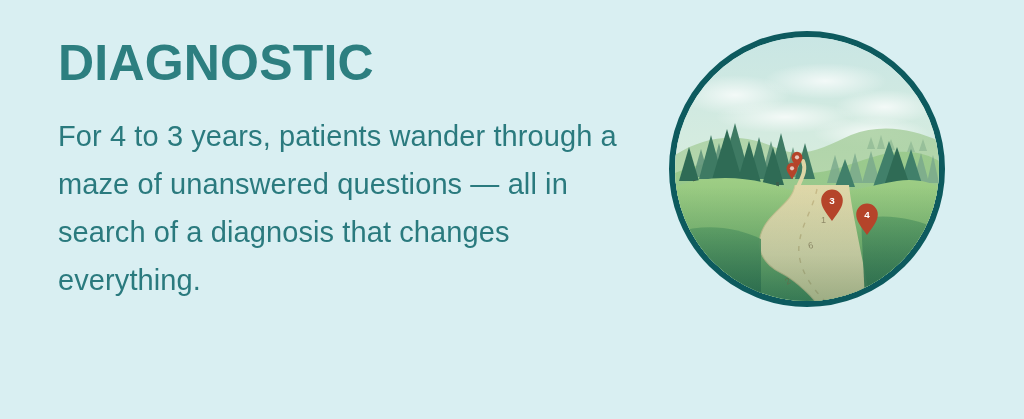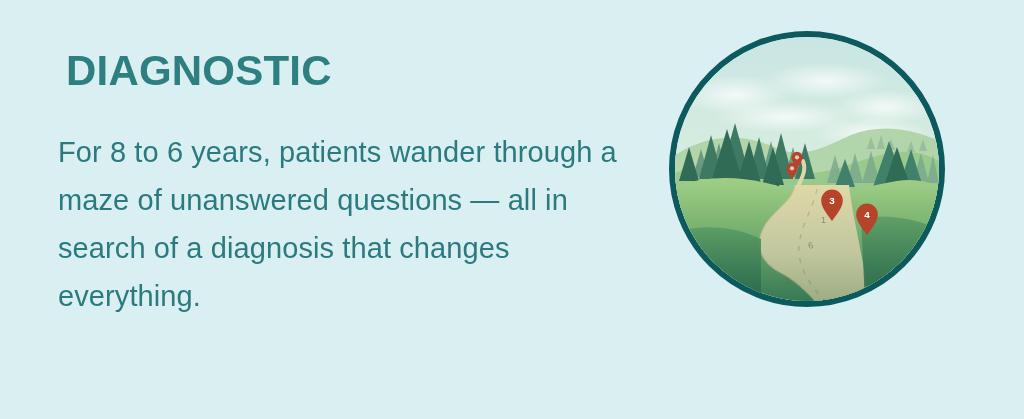--- a/index.html
+++ b/index.html
@@ -23,24 +23,24 @@
 
   
   .text-block {
     position: absolute;
     left: 58px;
     top: 36px;
     width: 580px;
   }
 
   .headline {
-    margin: 8px;
+    margin: 0;
     font-family: "Liberation Sans", sans-serif;
     font-weight: 700;
-    font-size: 42px;
+    font-size: 50px;
     line-height: 54px;
     letter-spacing: 0.2px;
     color: #2d7f80;
     text-transform: uppercase;
   }
   .headline .hl-line {
     display: block;
   }
 
   .subcopy {
@@ -86,21 +86,21 @@
 <body>
 
 <div class="banner">
 
   <div class="text-block">
 
     <h1 class="headline">
       <span class="hl-line">DIAGNOSTIC</span>
     </h1>
 
-    <p class="subcopy">For 8 to 6 years, patients wander through a maze of unanswered questions — all in search of a diagnosis that changes everything.</p>
+    <p class="subcopy">For 4 to 3 years, patients wander through a maze of unanswered questions — all in search of a diagnosis that changes everything.</p>
 
   </div>
 
   <div class="illustration">
     <div class="illustration-inner">
 
       <svg class="scene-svg" viewBox="0 0 264 264" preserveAspectRatio="xMidYMid slice">
         <defs>
           <linearGradient id="skyGrad" x1="0" y1="0" x2="0" y2="1">
             <stop offset="0%" stop-color="#c9e6e4"></stop>

